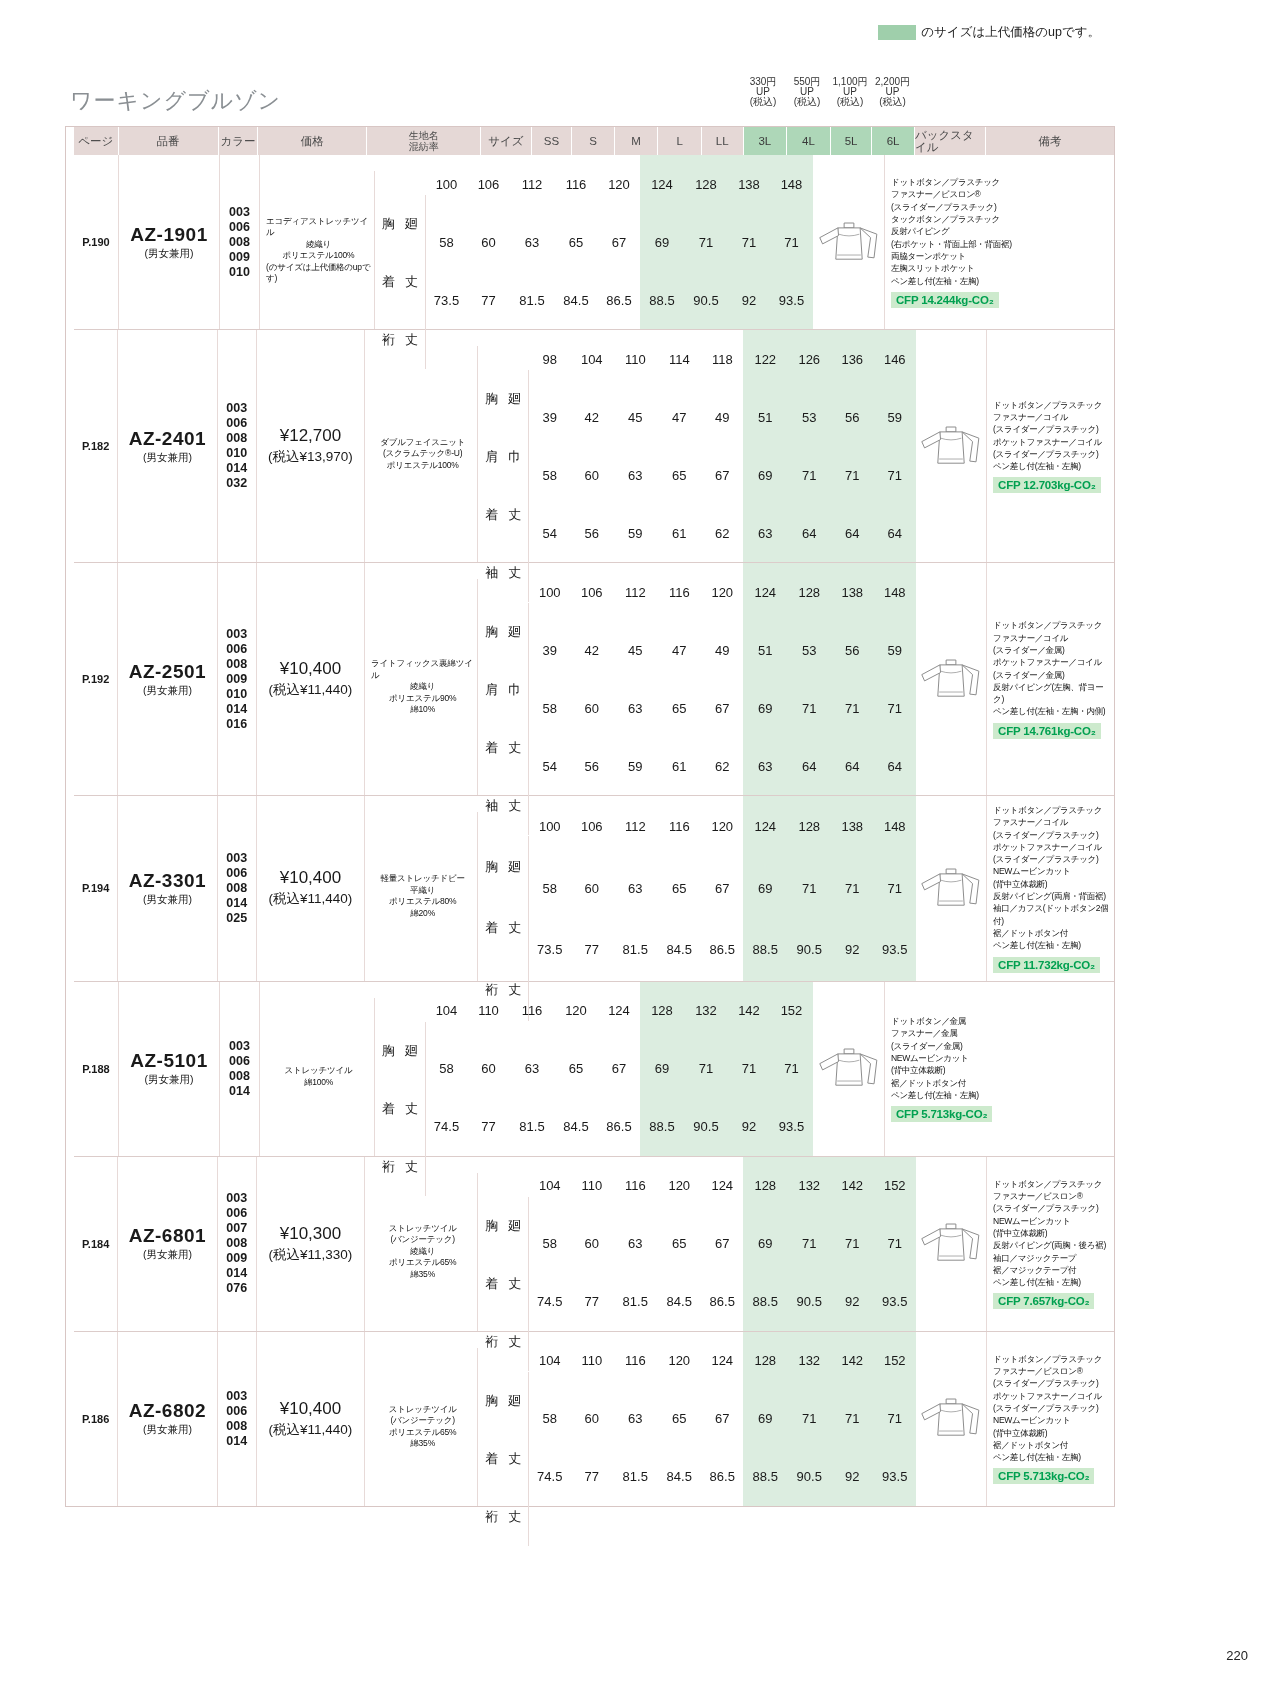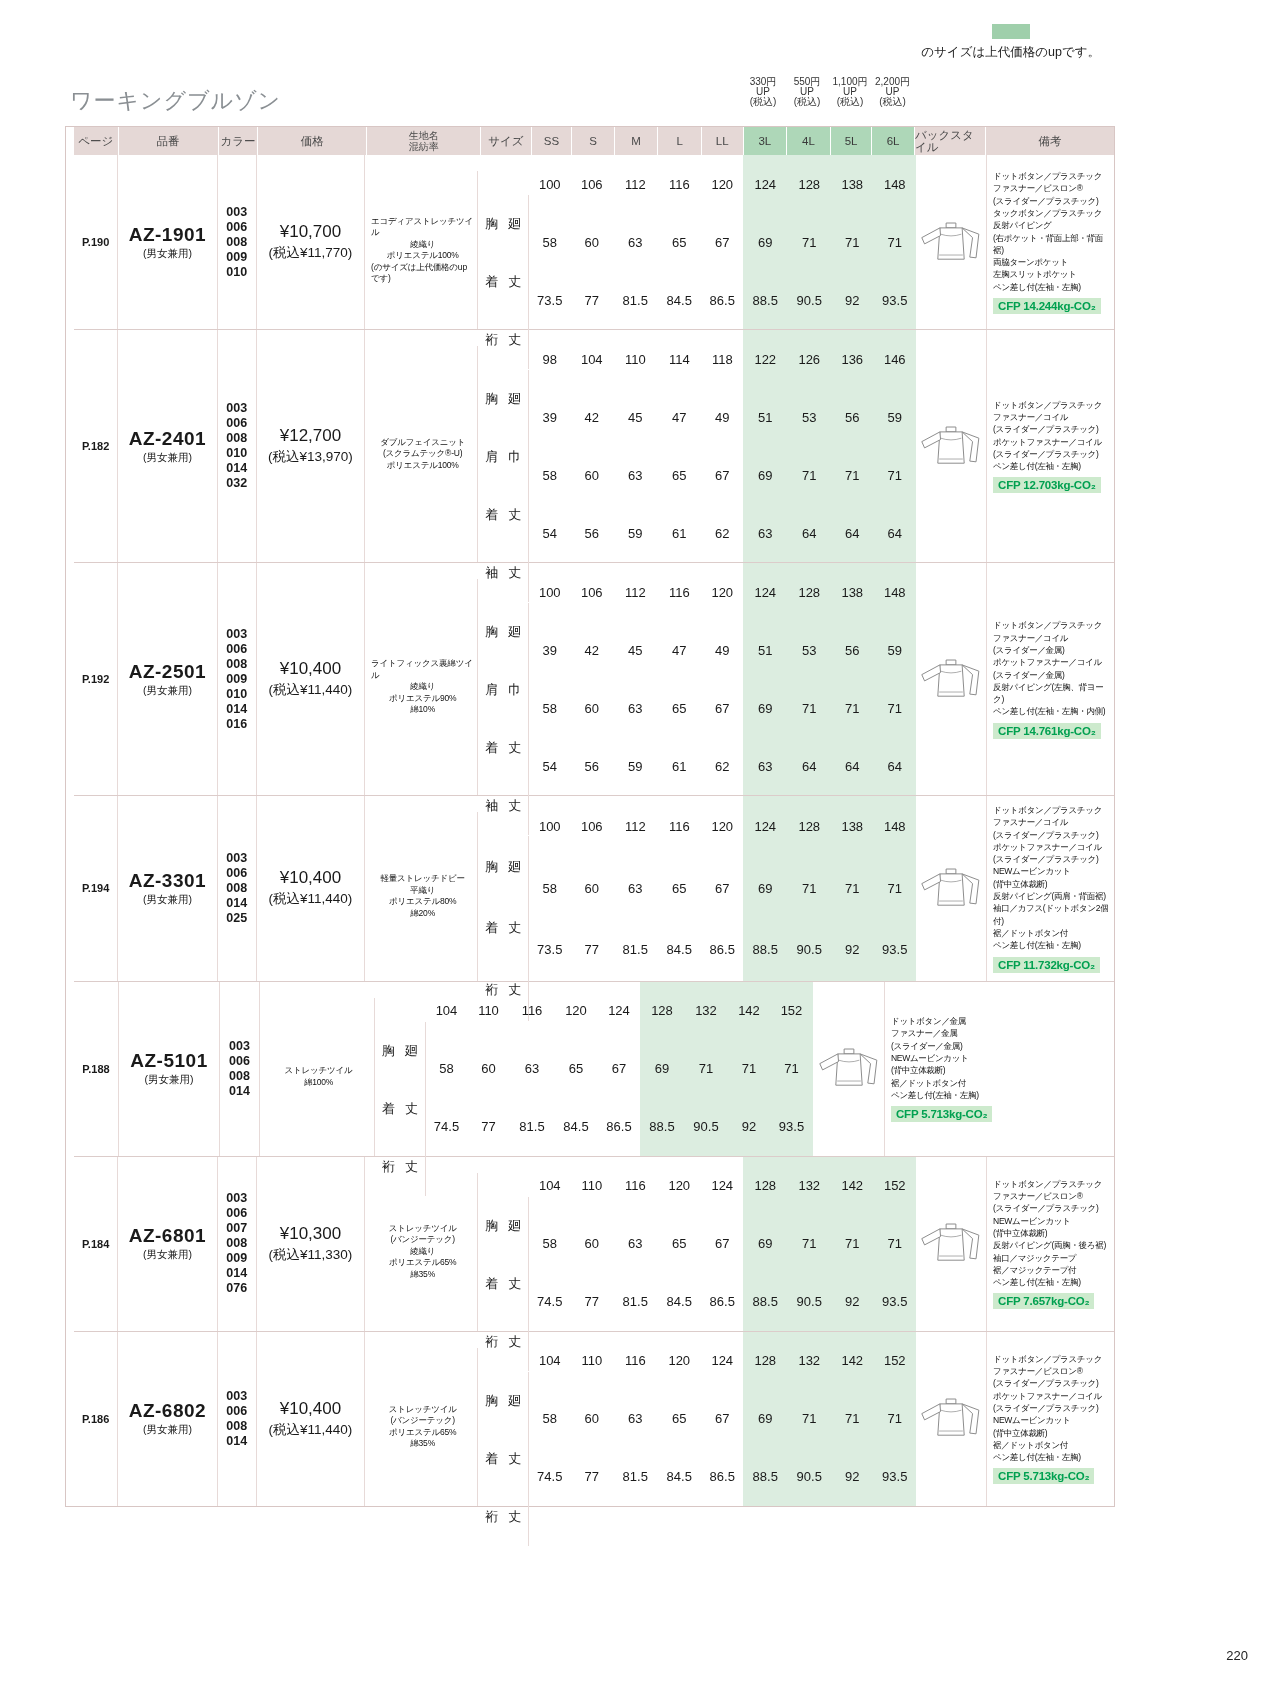--- a/index.html
+++ b/index.html
@@ -2,21 +2,21 @@
 <html><head>
 <meta charset="utf-8">
 <style>
   * { box-sizing: border-box; margin: 0; padding: 0; }
   html,body { background:#fff; }
   body { font-family: "Liberation Sans", "DejaVu Sans", sans-serif; color:#1a1a1a; }
   .page { position:relative; width:1280px; height:1707px; background:#ffffff; overflow:hidden; }
 
   
   .note { position:absolute; top:24px; right:180px; font-size:12.5px; color:#222;
-          display:flex; align-items:center; gap:5px;flex-direction:column; }
+          display:flex; align-items:center; gap:5px; }
   .note-swatch { width:38px; height:15px; background:#9fcfab; display:inline-block; }
 
   
   .title { position:absolute; top:86px; left:70px; font-size:22px; color:#8a8f93; letter-spacing:1px; }
 
   
   .table-wrap { position:absolute; top:80px; left:65px; width:1050px; }
 
   
   .surcharges { display:flex; align-items:flex-end; height:46px; }
@@ -149,24 +149,20 @@
       <div class="code">AZ-1901</div>
       <div class="unisex">(男女兼用)</div>
     </div>
     <div class="c col-color">
               <div class="">003</div>
               <div class="">006</div>
               <div class="">008</div>
               <div class="">009</div>
               <div class="">010</div>
             </div>
-    <div class="c col-price">
-      <div class="price">¥10,700</div>
-      <div class="tax">(税込¥11,770)</div>
-    </div>
     <div class="c col-fabric">
               <div class="">エコディアストレッチツイル</div>
               <div class="">綾織り</div>
               <div class="">ポリエステル100%</div>
               <div class="">(のサイズは上代価格のupです)</div>
             </div>
     <div class="size-grid">
               <div class="mlabel-cell">
                 <div class="mlabel">胸 廻</div>
               </div>

